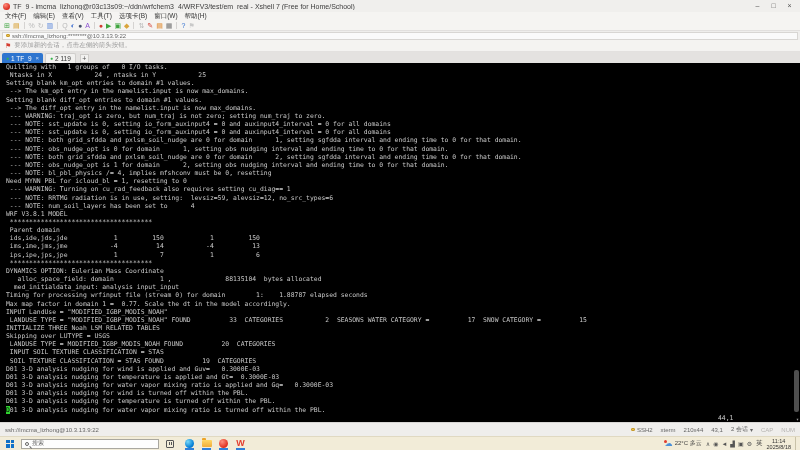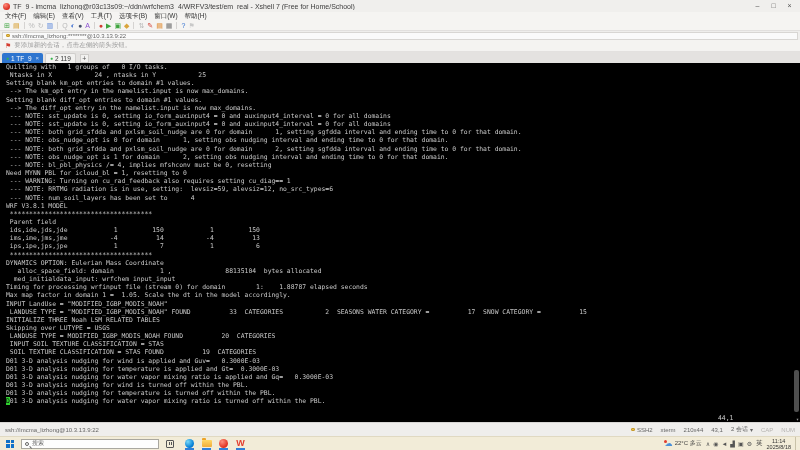--- a/index.html
+++ b/index.html
@@ -168,43 +168,44 @@
 </div>
 
 <div class="terminal">
   <div class="term-lines">
       <div class="term-line">Quilting with   1 groups of   0 I/O tasks.</div>
       <div class="term-line"> Ntasks in X           24 , ntasks in Y           25</div>
       <div class="term-line">Setting blank km_opt entries to domain #1 values.</div>
       <div class="term-line"> --&gt; The km_opt entry in the namelist.input is now max_domains.</div>
       <div class="term-line">Setting blank diff_opt entries to domain #1 values.</div>
       <div class="term-line"> --&gt; The diff_opt entry in the namelist.input is now max_domains.</div>
+      <div class="term-line"> --- WARNING: traj_opt is zero, but num_traj is not zero; setting num_traj to zero.</div>
       <div class="term-line"> --- NOTE: sst_update is 0, setting io_form_auxinput4 = 0 and auxinput4_interval = 0 for all domains</div>
       <div class="term-line"> --- NOTE: sst_update is 0, setting io_form_auxinput4 = 0 and auxinput4_interval = 0 for all domains</div>
       <div class="term-line"> --- NOTE: both grid_sfdda and pxlsm_soil_nudge are 0 for domain      1, setting sgfdda interval and ending time to 0 for that domain.</div>
       <div class="term-line"> --- NOTE: obs_nudge_opt is 0 for domain      1, setting obs nudging interval and ending time to 0 for that domain.</div>
       <div class="term-line"> --- NOTE: both grid_sfdda and pxlsm_soil_nudge are 0 for domain      2, setting sgfdda interval and ending time to 0 for that domain.</div>
       <div class="term-line"> --- NOTE: obs_nudge_opt is 1 for domain      2, setting obs nudging interval and ending time to 0 for that domain.</div>
       <div class="term-line"> --- NOTE: bl_pbl_physics /= 4, implies mfshconv must be 0, resetting</div>
       <div class="term-line">Need MYNN PBL for icloud_bl = 1, resetting to 0</div>
       <div class="term-line"> --- WARNING: Turning on cu_rad_feedback also requires setting cu_diag== 1</div>
       <div class="term-line"> --- NOTE: RRTMG radiation is in use, setting:  levsiz=59, alevsiz=12, no_src_types=6</div>
       <div class="term-line"> --- NOTE: num_soil_layers has been set to      4</div>
       <div class="term-line">WRF V3.8.1 MODEL</div>
       <div class="term-line"> *************************************</div>
-      <div class="term-line"> Parent field</div>
+      <div class="term-line"> Parent domain</div>
       <div class="term-line"> ids,ide,jds,jde            1         150            1         150</div>
       <div class="term-line"> ims,ime,jms,jme           -4          14           -4          13</div>
       <div class="term-line"> ips,ipe,jps,jpe            1           7            1           6</div>
       <div class="term-line"> *************************************</div>
       <div class="term-line">DYNAMICS OPTION: Eulerian Mass Coordinate</div>
       <div class="term-line">   alloc_space_field: domain            1 ,              88135104  bytes allocated</div>
-      <div class="term-line">  med_initialdata_input: wrfchem input_input</div>
+      <div class="term-line">  med_initialdata_input: analysis input_input</div>
       <div class="term-line">Timing for processing wrfinput file (stream 0) for domain        1:    1.88787 elapsed seconds</div>
-      <div class="term-line">Max map factor in domain 1 =  1.05. Scale the dt in the model accordingly.</div>
+      <div class="term-line">Max map factor in domain 1 =  0.77. Scale the dt in the model accordingly.</div>
       <div class="term-line">INPUT LandUse = "MODIFIED_IGBP_MODIS_NOAH"</div>
       <div class="term-line"> LANDUSE TYPE = "MODIFIED_IGBP_MODIS_NOAH" FOUND          33  CATEGORIES           2  SEASONS WATER CATEGORY =          17  SNOW CATEGORY =          15</div>
       <div class="term-line">INITIALIZE THREE Noah LSM RELATED TABLES</div>
       <div class="term-line">Skipping over LUTYPE = USGS</div>
       <div class="term-line"> LANDUSE TYPE = MODIFIED_IGBP_MODIS_NOAH FOUND          20  CATEGORIES</div>
       <div class="term-line"> INPUT SOIL TEXTURE CLASSIFICATION = STAS</div>
       <div class="term-line"> SOIL TEXTURE CLASSIFICATION = STAS FOUND          19  CATEGORIES</div>
       <div class="term-line">D01 3-D analysis nudging for wind is applied and Guv=   0.3000E-03</div>
       <div class="term-line">D01 3-D analysis nudging for temperature is applied and Gt=  0.3000E-03</div>
       <div class="term-line">D01 3-D analysis nudging for water vapor mixing ratio is applied and Gq=   0.3000E-03</div>

